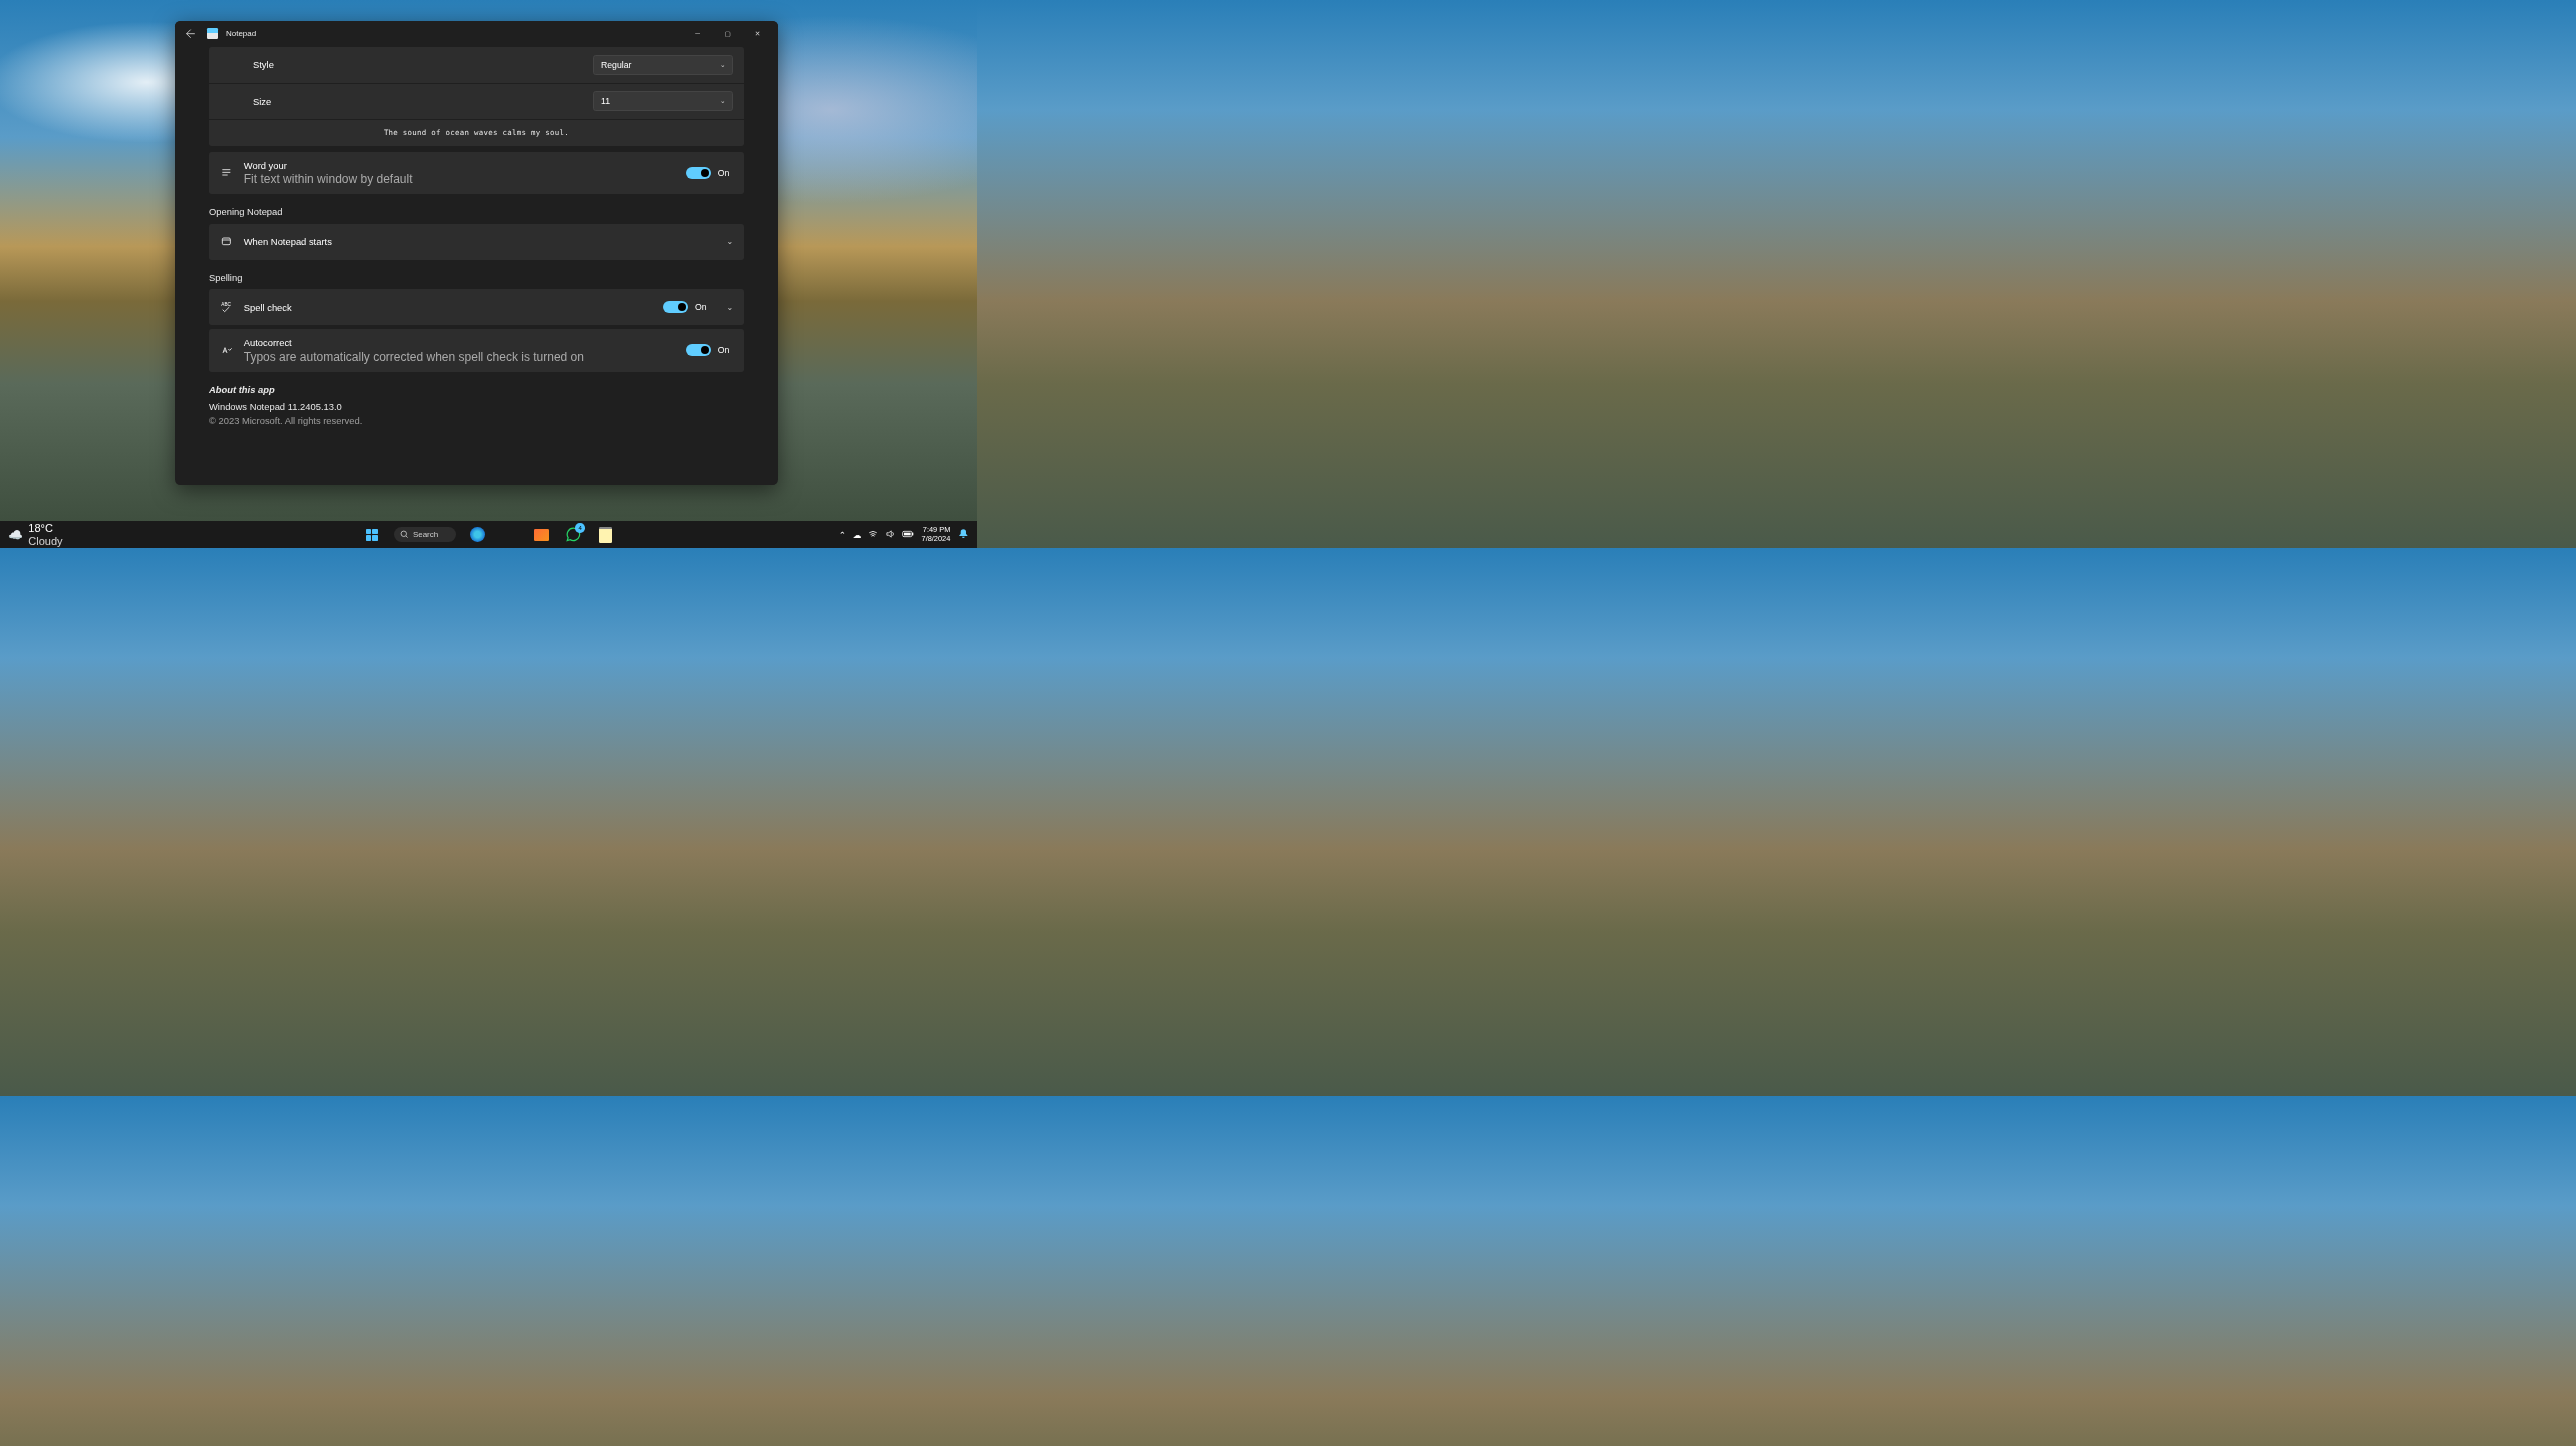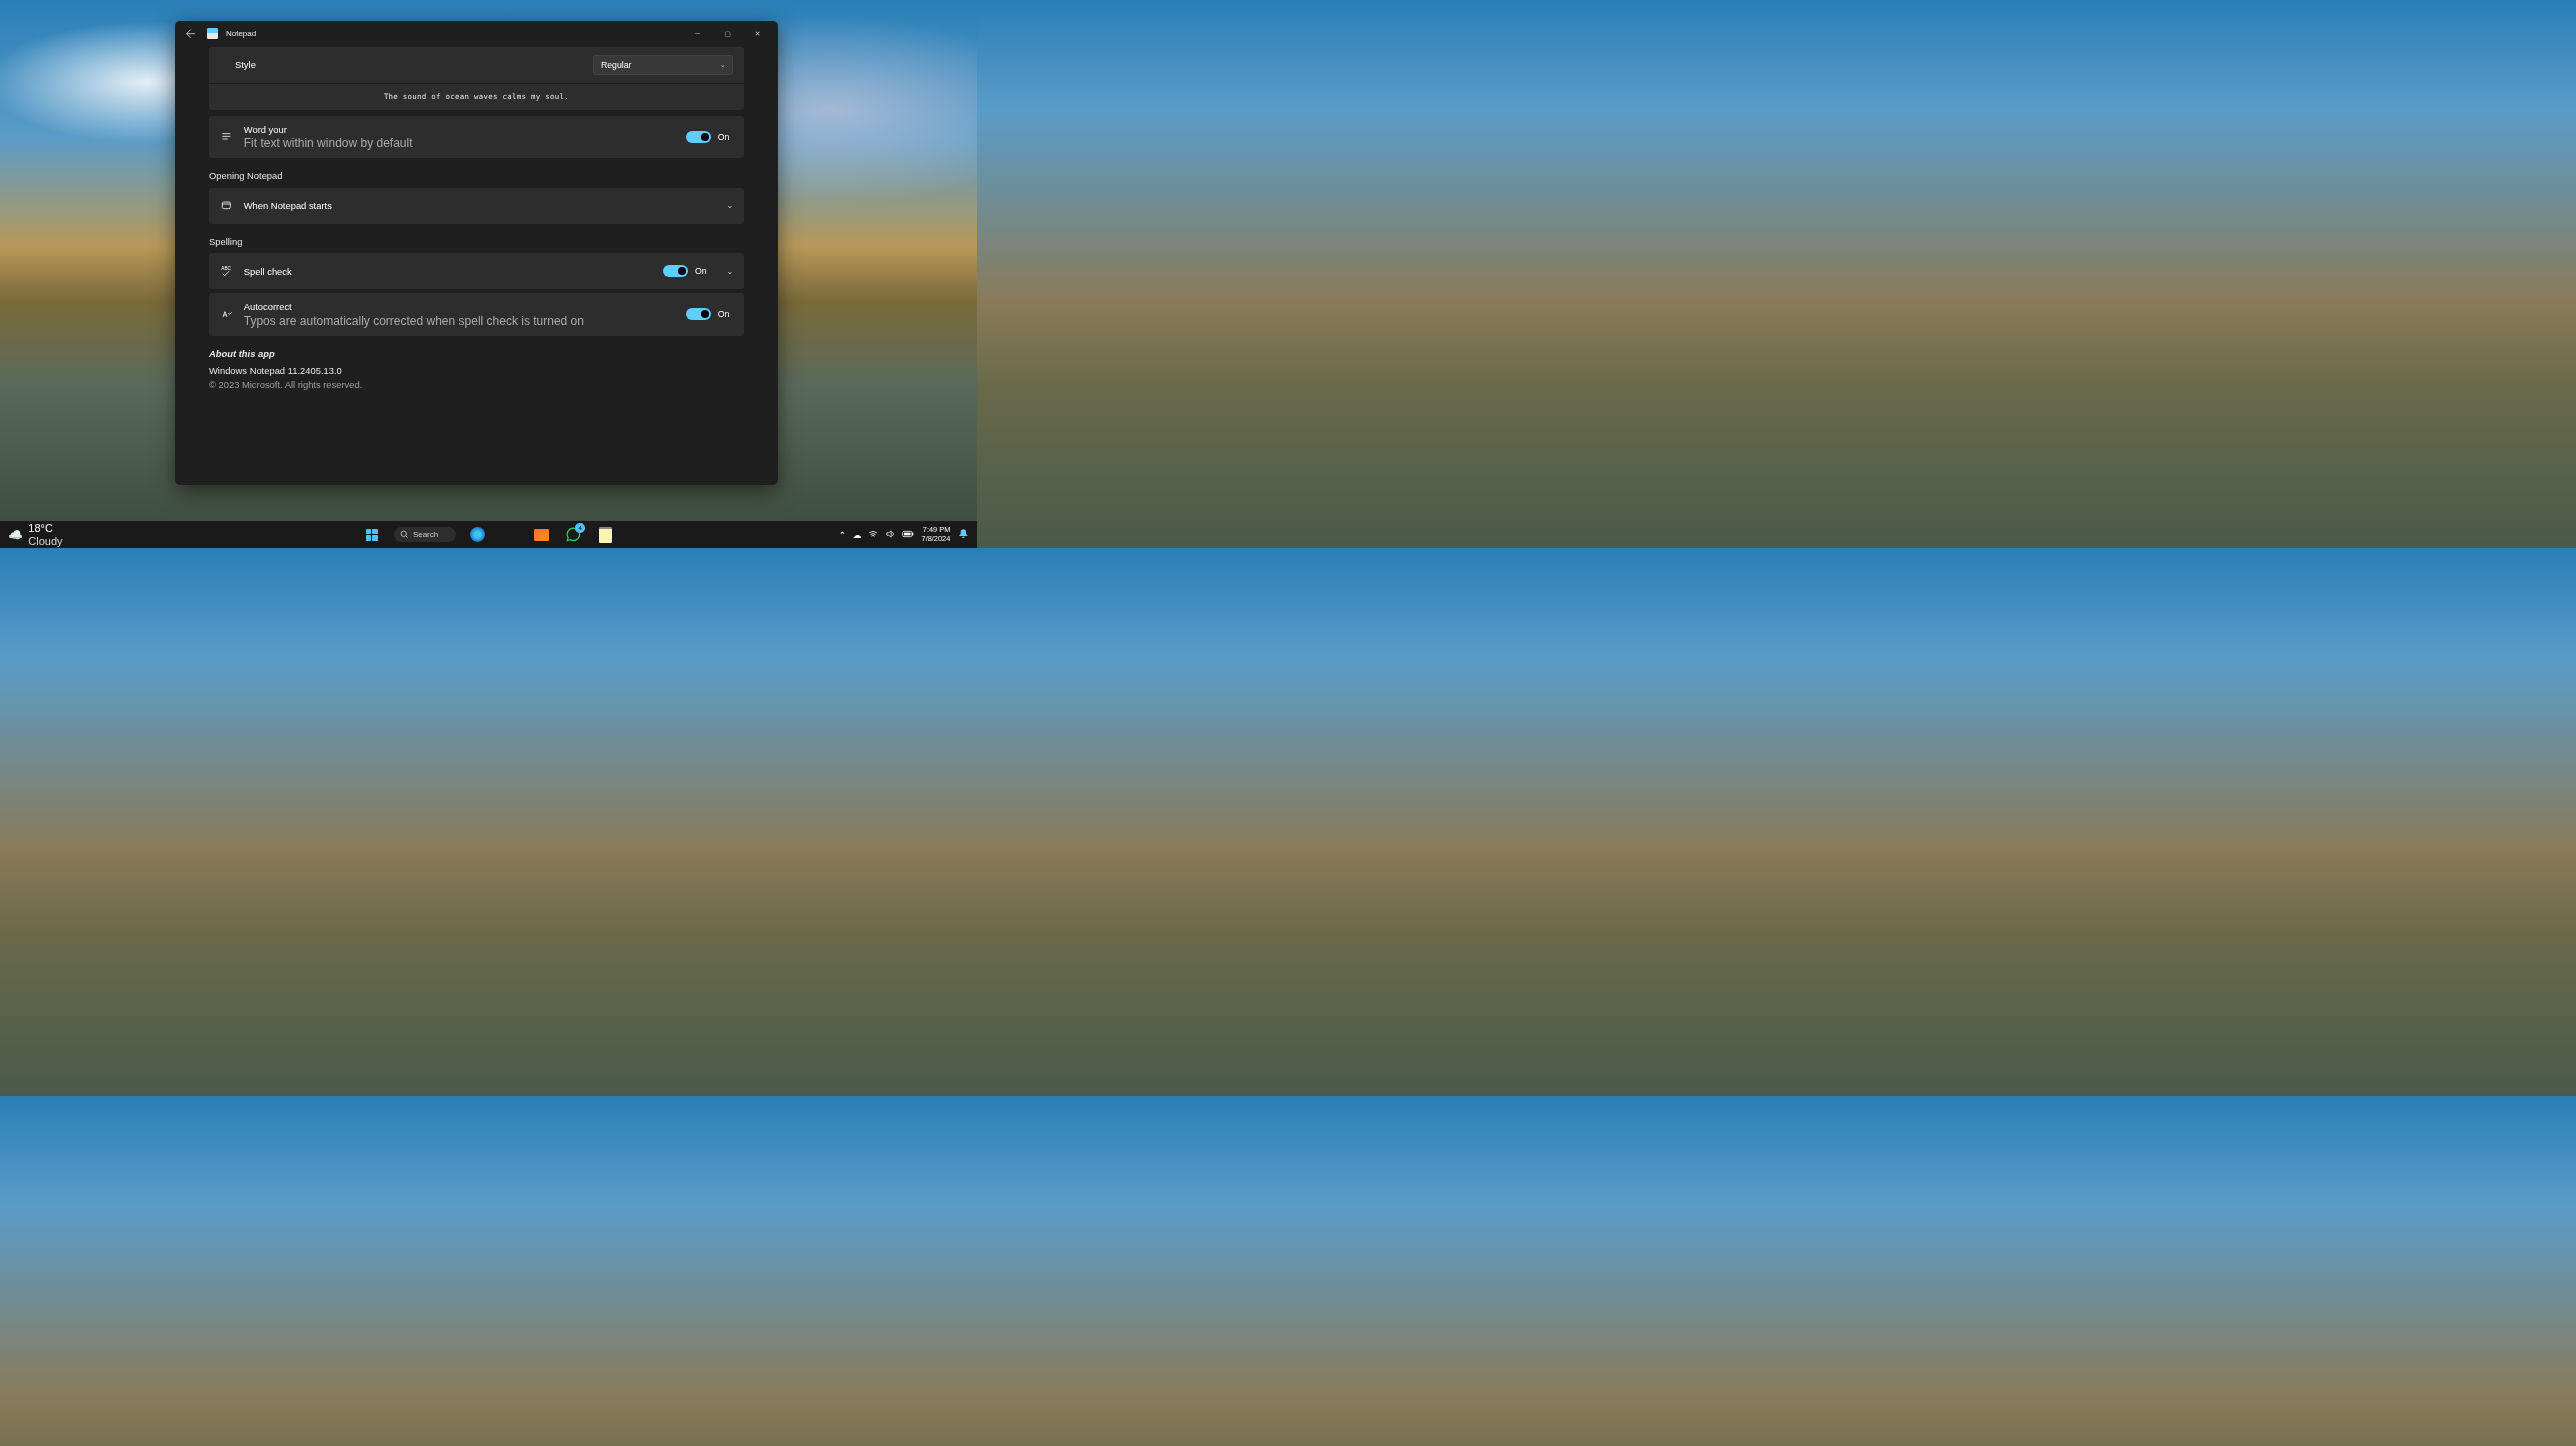--- a/index.html
+++ b/index.html
@@ -64,21 +64,21 @@
 .settings-row {
   background: #2d2d2d;
   border-radius: 2.7px;
   padding: 8px 10.7px;
   display: flex;
   align-items: center;
   margin-bottom: 2.7px;
   min-height: 36px;
 }
 .settings-row.sub {
-  padding-left: 26px;
+  padding-left: 44px;
   min-height: 34px;
   margin-bottom: 1.3px;
 }
 .row-icon {
   width: 13.4px; height: 13.4px;
   margin-right: 10.7px;
   display: flex; align-items: center; justify-content: center;
   color: #e8e8e8;
 }
 .row-label { font-size: 9.4px; color: #fff; }
@@ -254,20 +254,28 @@
     <div class="first-group">
       <div class="settings-row sub">
         <span class="row-label">Style</span>
         <div style="flex:1"></div>
         <div class="dropdown-control dropdown-wide">
           <span>Regular</span>
           <span class="chevron-down">⌄</span>
         </div>
       </div>
       <div class="divider"></div>
+      <div class="settings-row sub">
+        <span class="row-label">Size</span>
+        <div style="flex:1"></div>
+        <div class="dropdown-control dropdown-wide">
+          <span>11</span>
+          <span class="chevron-down">⌄</span>
+        </div>
+      </div>
       <div class="divider"></div>
       <div class="preview-text">The sound of ocean waves calms my soul.</div>
     </div>
 
     <div class="settings-row">
       <div class="row-icon">
         <svg width="10.7" height="10.7" viewBox="0 0 16 16">
             <path d="M2 4h12M2 8h12M2 12h8" stroke="#fff" stroke-width="1.2" fill="none"></path>
           </svg>
       </div>

